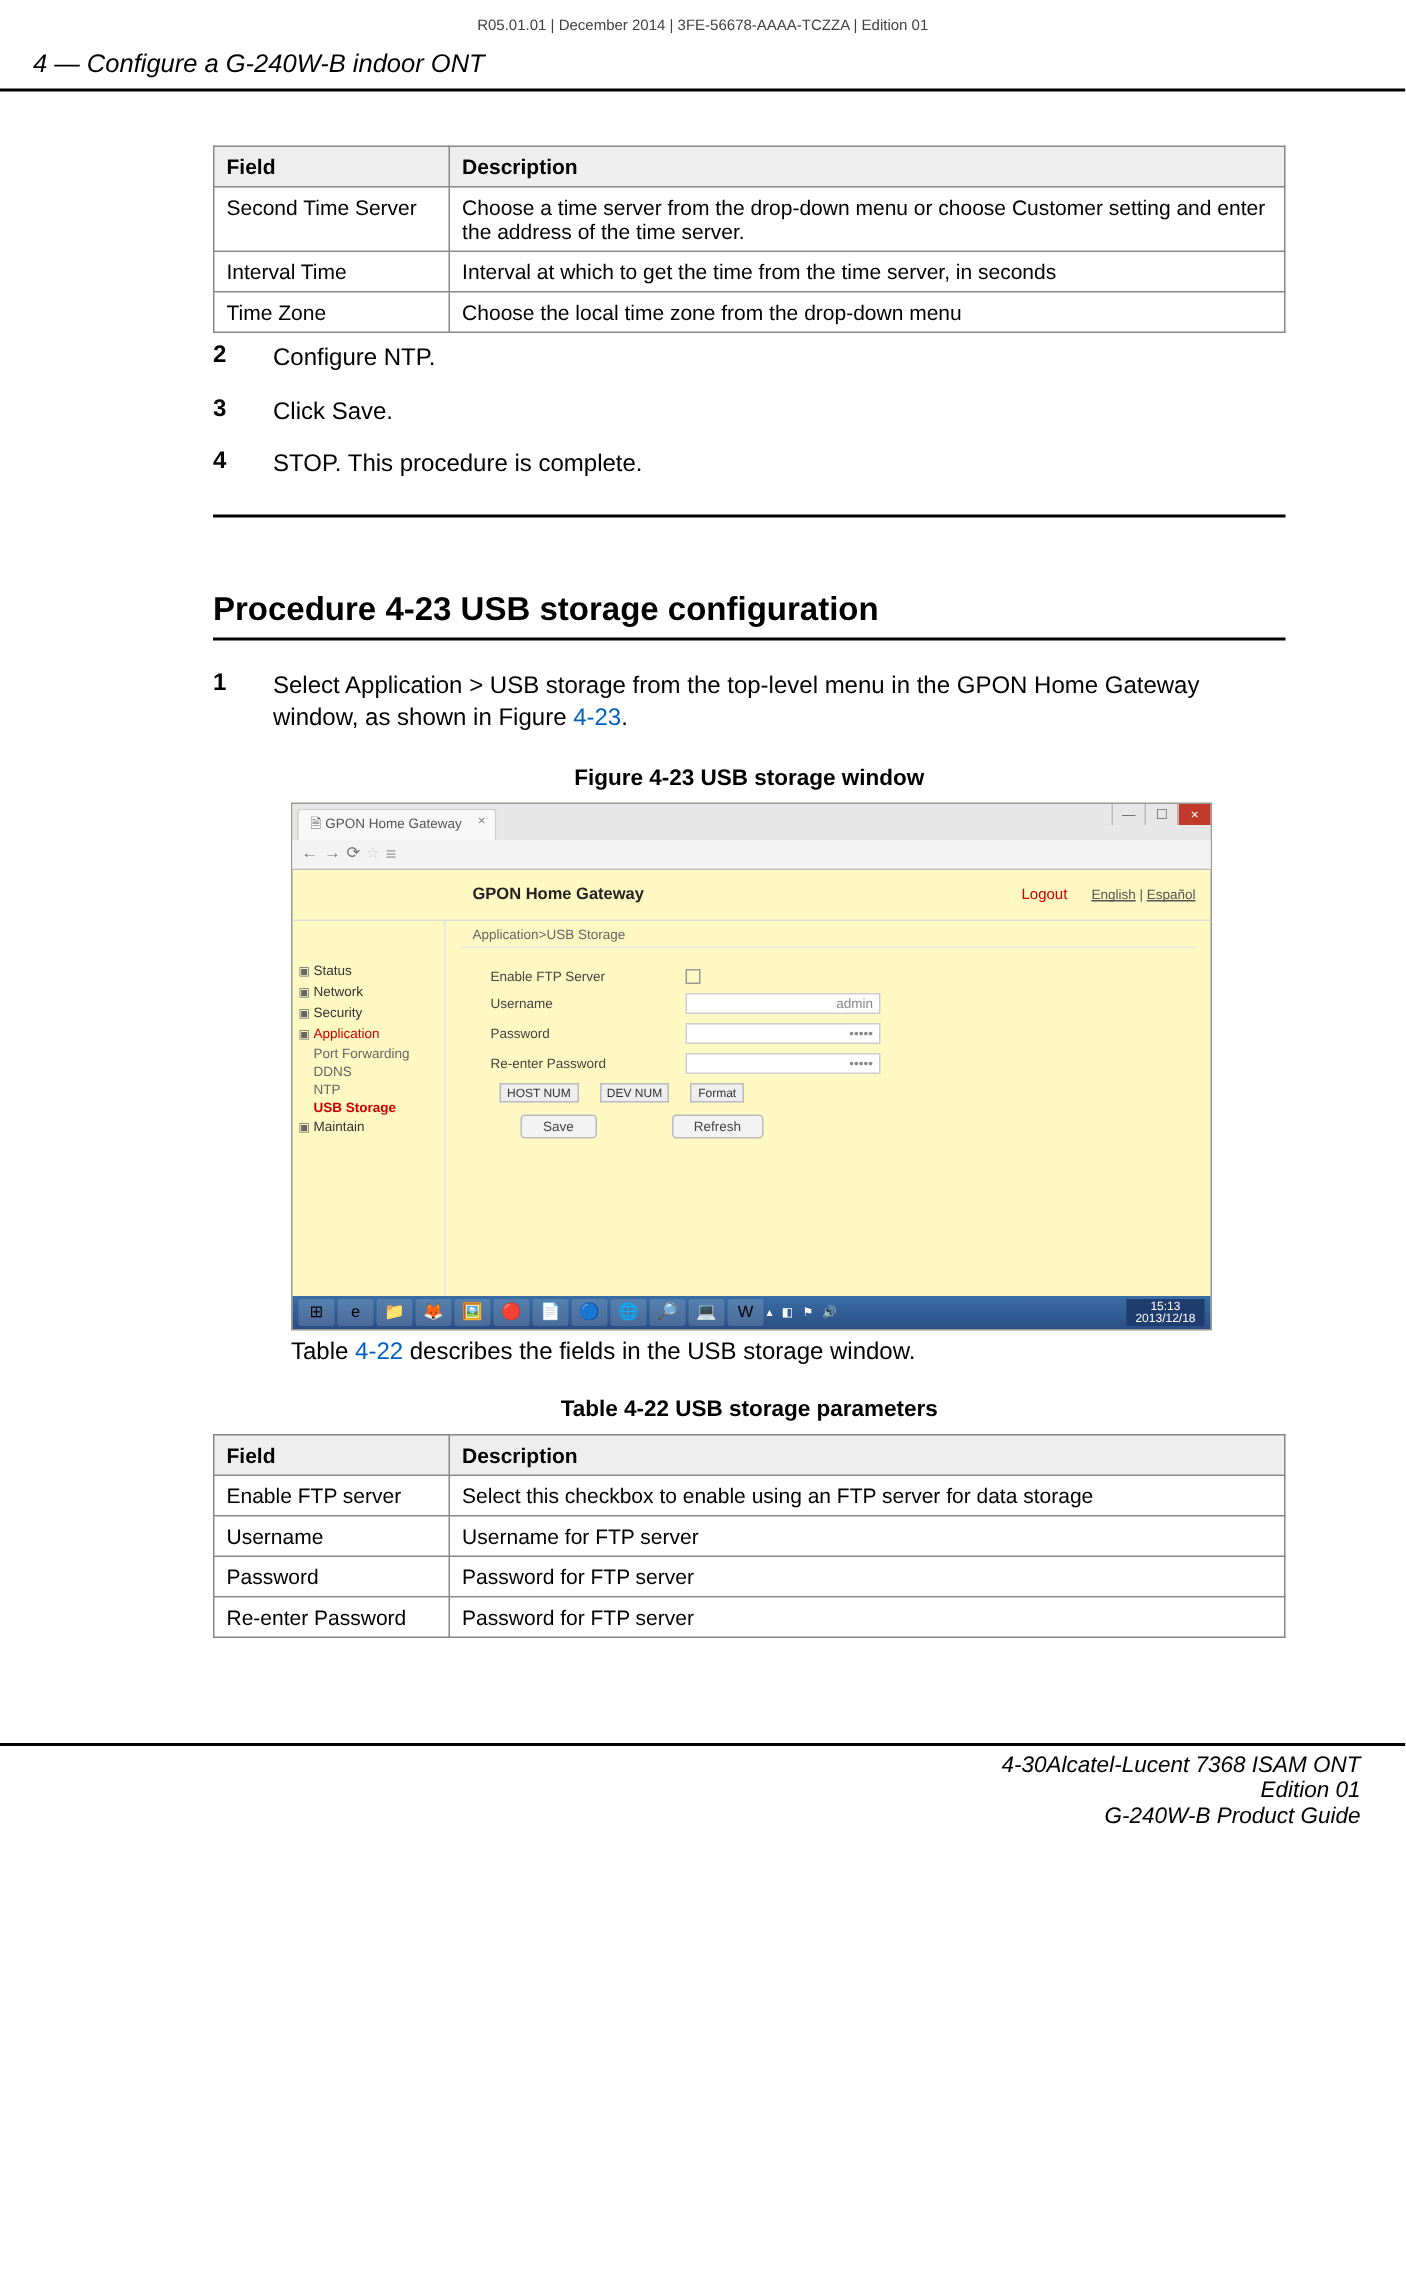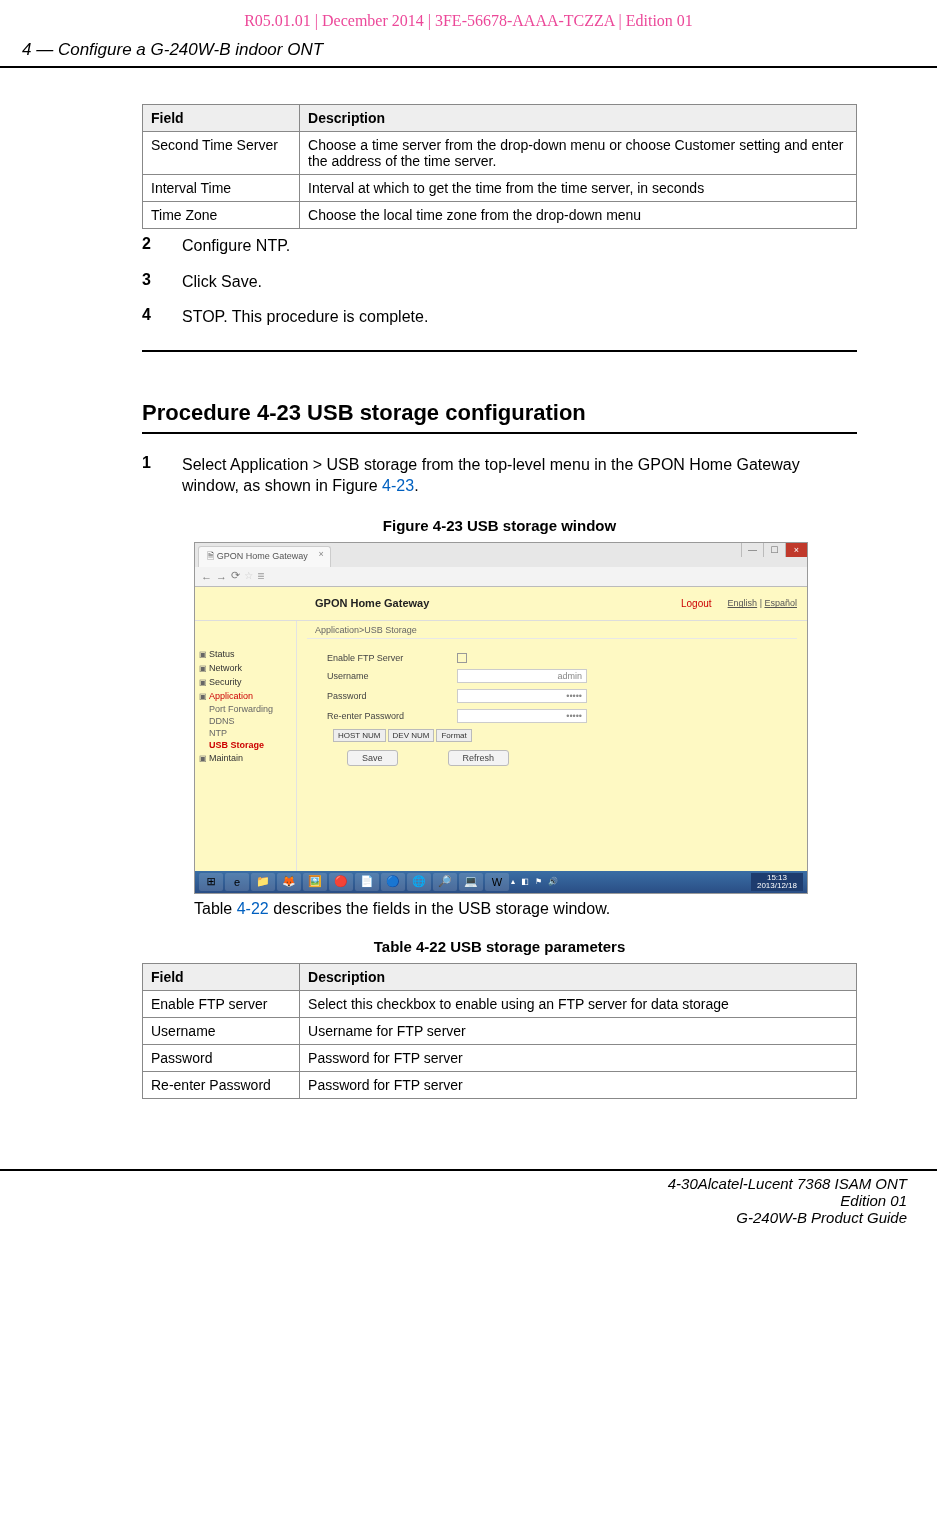--- a/index.html
+++ b/index.html
@@ -7,24 +7,23 @@
       font-family: "Segoe UI", "Trebuchet MS", Arial, sans-serif;
       font-size: 15px;
       color: #000;
       background: #fff;
       width: 937px;
       margin: 0 auto;
       padding: 12px 0 0 0;
     }
     .top-header {
       text-align: center;
-      font-size: 16px;
-      color: #ec4899;
+      font-size: 10px;
+      color: #404040;
       padding-bottom: 6px;
-      font-family: Liberation Serif, serif;
     }
     .chapter-header {
       font-style: italic;
       font-size: 17px;
       padding: 4px 0 6px 22px;
       border-bottom: 2px solid #000;
       margin-bottom: 36px;
     }
     .content {
       padding: 0 80px 0 142px;
@@ -170,21 +169,21 @@
       padding: 1px 4px;
       width: 130px;
       background:#fff;
       color:#888;
       text-align:right;
     }
     .gpon-chk { width: 10px; height: 10px; border: 1px solid #999; display: inline-block; }
     .gpon-columns {
       margin: 2px 0 4px 6px;
       display: flex;
-      gap: 2px;
+      gap: 14px;
     }
     .gpon-columns .col {
       border: 1px solid #bbb;
       background: #eee;
       font-size: 8px;
       padding: 1px 4px;
       color: #333;
     }
     .gpon-btnrow { margin: 8px 0 0 20px; display:flex; gap:50px; }
     .gpon-btn {

